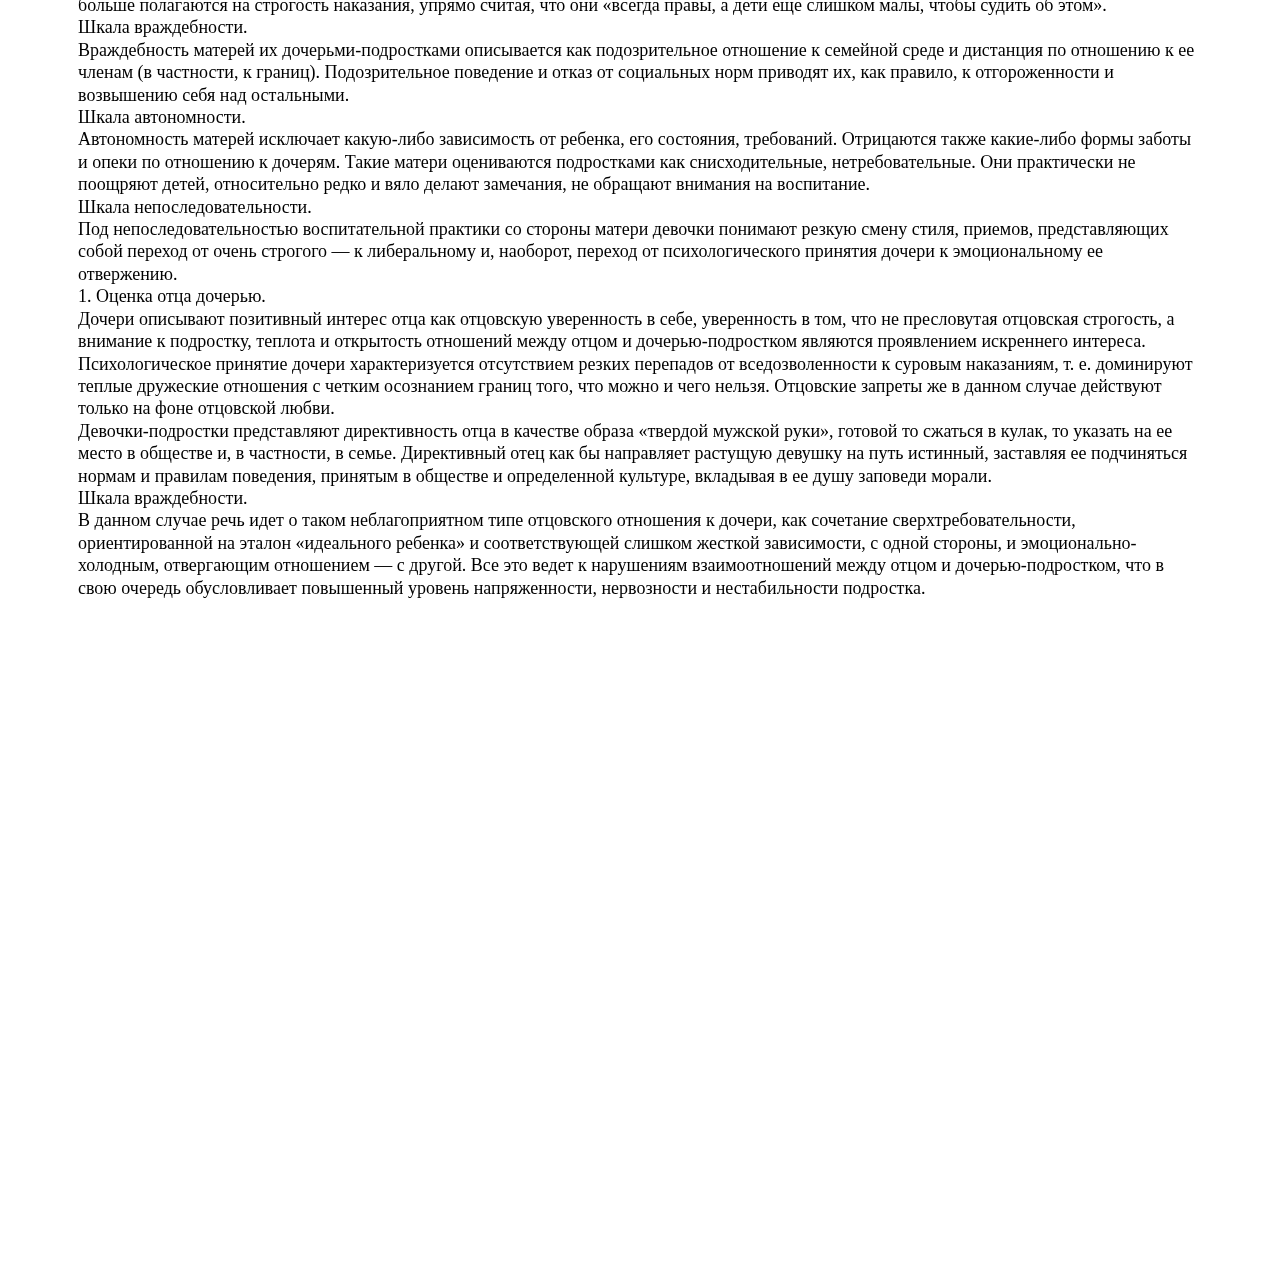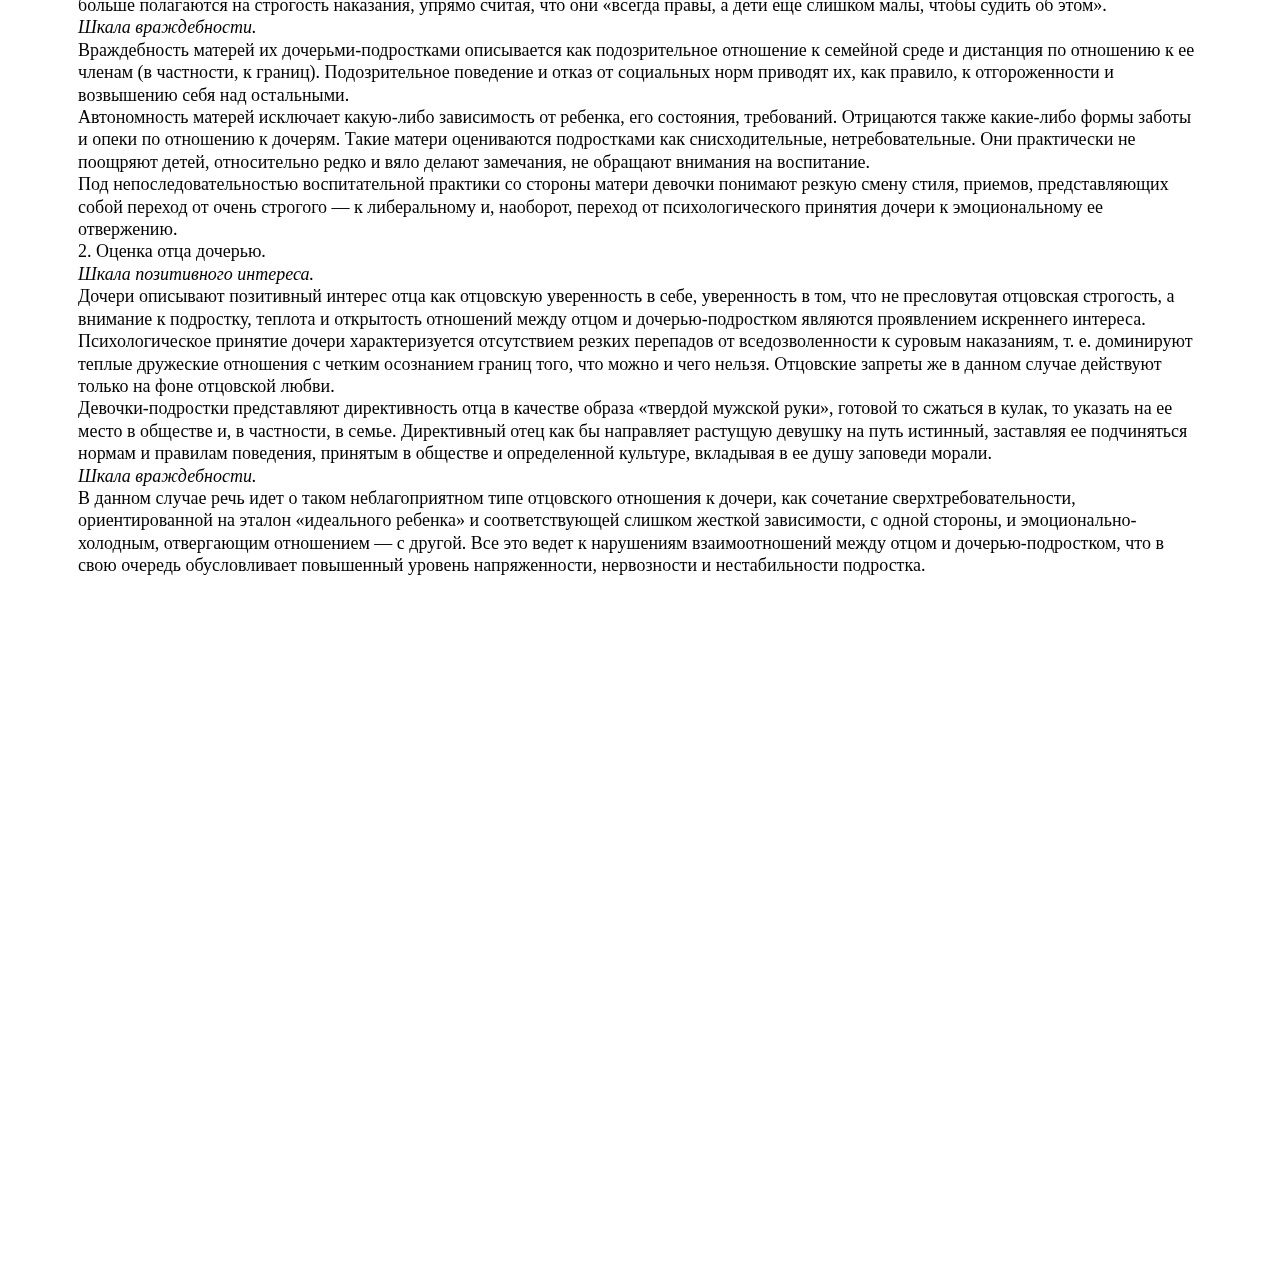--- a/index.html
+++ b/index.html
@@ -22,31 +22,31 @@
     color: #000000;
     font-size: 18px;
     line-height: 22.4px;
     text-align: left;
   }
   .page p {
     margin: 0;
     padding: 0;
   }
   .italic {
-    font-style: italic;
   }
 </style>
 </head>
 <body>
 
 <div class="page">
   <p>больше полагаются на строгость наказания, упрямо считая, что они «всегда правы, а дети еще слишком малы, чтобы судить об этом».</p>
   <p class="italic">Шкала враждебности.</p>
   <p>Враждебность матерей их дочерьми-подростками описывается как подозрительное отношение к семейной среде и дистанция по отношению к ее членам (в частности, к границ). Подозрительное поведение и отказ от социальных норм приводят их, как правило, к отгороженности и возвышению себя над остальными.</p>
+  <p class="italic">Шкала автономности.</p>
   <p>Автономность матерей исключает какую-либо зависимость от ребенка, его состояния, требований. Отрицаются также какие-либо формы заботы и опеки по отношению к дочерям. Такие матери оцениваются подростками как снисходительные, нетребовательные. Они практически не поощряют детей, относительно редко и вяло делают замечания, не обращают внимания на воспитание.</p>
+  <p class="italic">Шкала непоследовательности.</p>
   <p>Под непоследовательностью воспитательной практики со стороны матери девочки понимают резкую смену стиля, приемов, представляющих собой переход от очень строгого — к либеральному и, наоборот, переход от психологического принятия дочери к эмоциональному ее отвержению.</p>
-  <p>2. Оценка отца дочерью.</p>
-  <p class="italic">Шкала позитивного интереса.</p>
+  <p>1. Оценка отца дочерью.</p>
   <p>Дочери описывают позитивный интерес отца как отцовскую уверенность в себе, уверенность в том, что не пресловутая отцовская строгость, а внимание к подростку, теплота и открытость отношений между отцом и дочерью-подростком являются проявлением искреннего интереса. Психологическое принятие дочери характеризуется отсутствием резких перепадов от вседозволенности к суровым наказаниям, т. е. доминируют теплые дружеские отношения с четким осознанием границ того, что можно и чего нельзя. Отцовские запреты же в данном случае действуют только на фоне отцовской любви.</p>
   <p>Девочки-подростки представляют директивность отца в качестве образа «твердой мужской руки», готовой то сжаться в кулак, то указать на ее место в обществе и, в частности, в семье. Директивный отец как бы направляет растущую девушку на путь истинный, заставляя ее подчиняться нормам и правилам поведения, принятым в обществе и определенной культуре, вкладывая в ее душу заповеди морали.</p>
   <p class="italic">Шкала враждебности.</p>
   <p>В данном случае речь идет о таком неблагоприятном типе отцовского отношения к дочери, как сочетание сверхтребовательности, ориентированной на эталон «идеального ребенка» и соответствующей слишком жесткой зависимости, с одной стороны, и эмоционально-холодным, отвергающим отношением — с другой. Все это ведет к нарушениям взаимоотношений между отцом и дочерью-подростком, что в свою очередь обусловливает повышенный уровень напряженности, нервозности и нестабильности подростка.</p>
 </div>
 
 </body></html>

